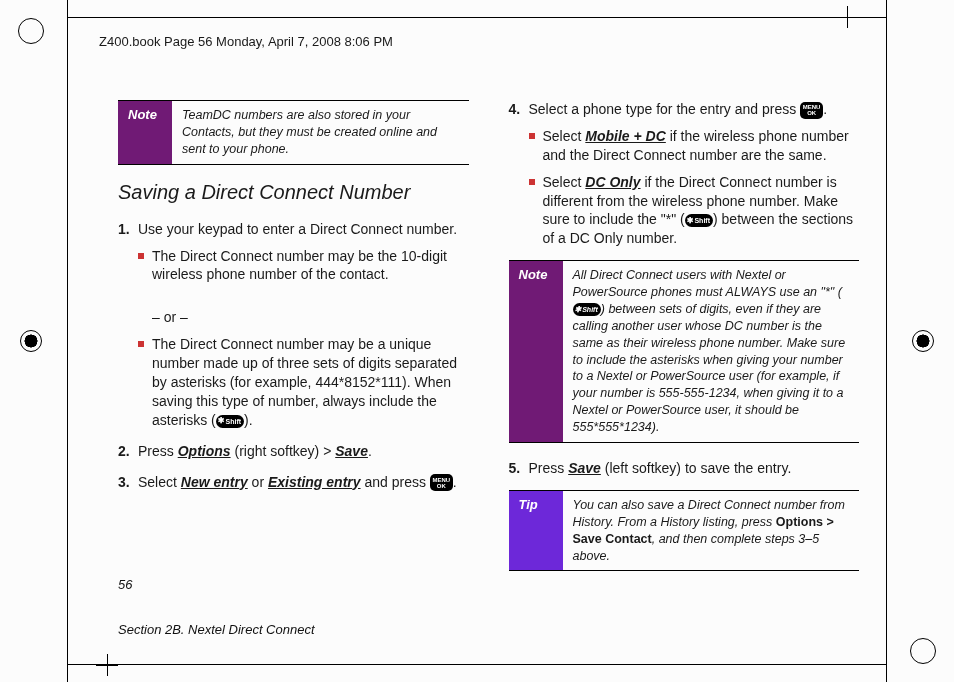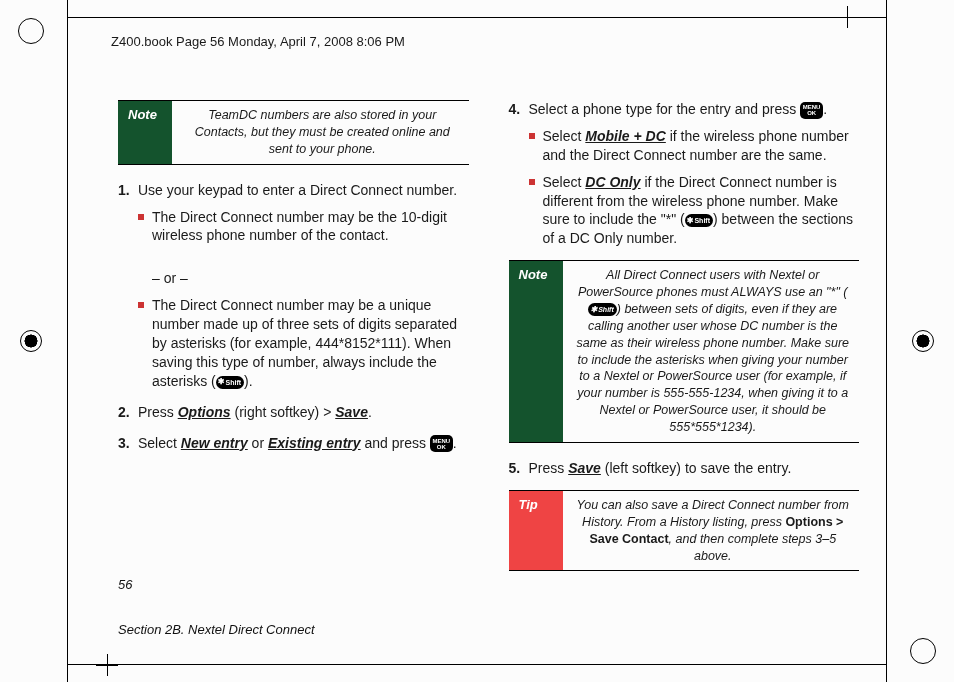--- a/index.html
+++ b/index.html
@@ -50,21 +50,21 @@
   .tick-bot-right{position:absolute;bottom:0;right:67px;width:1px;height:18px;background:#000;}
   .cross{position:absolute;}
   .cross::before,.cross::after{content:"";position:absolute;background:#000;}
   .cross::before{width:22px;height:1px;top:11px;left:0;}
   .cross::after{width:1px;height:22px;top:0;left:11px;}
   .cross-tr{top:6px;right:96px;width:22px;height:22px;}
   .cross-bl{bottom:6px;left:96px;width:22px;height:22px;}
 
   .page-header-text {
     position: absolute;
-    top: 34px; left: 111px;
+    top: 34px; left: 99px;
     font-size: 13px;
     font-family: Arial, sans-serif;
   }
 
   .content {
     position: absolute;
     top: 100px; left: 100px; right: 95px; bottom: 70px;
     display: flex;
     gap: 40px;
   }
@@ -72,36 +72,35 @@
   .col-left { padding-left: 18px; }
   .col-right {}
 
   .note-box {
     display: flex;
     border-top: 1.5px solid #000;
     border-bottom: 1.5px solid #000;
     margin-bottom: 16px;
   }
   .note-label {
-    background: #14532d;
+    background: #701a75;
     color: #fff;
     font-weight: bold;
     font-style: italic;
     font-size: 13px;
     padding: 6px 10px;
     min-width: 54px;
     display:flex;align-items:flex-start;
   }
-  .tip-label { background: #ef4444; }
+  .tip-label { background: #6d28d9; }
   .note-body {
     font-style: italic;
     font-size: 12.5px;
     line-height: 1.35;
     padding: 6px 6px 6px 10px;
-    text-align: center;
   }
   .note-body b { font-style: normal; font-weight: bold; }
 
   h2.section {
     font-family: Arial, sans-serif;
     font-size: 20px;
     font-style: italic;
     font-weight: normal;
     margin: 10px 0 16px 0;
   }
@@ -177,20 +176,21 @@
 
 <div class="content">
 
   <div class="col col-left">
 
     <div class="note-box">
       <div class="note-label">Note</div>
       <div class="note-body">TeamDC numbers are also stored in your Contacts, but they must be created online and sent to your phone.</div>
     </div>
 
+    <h2 class="section">Saving a Direct Connect Number</h2>
 
     <ol class="steps">
       <li>
         <span class="num">1.</span>
         <span>Use your keypad to enter a Direct Connect number.</span>
         <div class="sub">
           <span>The Direct Connect number may be the 10-digit wireless phone number of the contact.</span>
         </div>
         <div class="sub-plain">– or –</div>
         <div class="sub">

